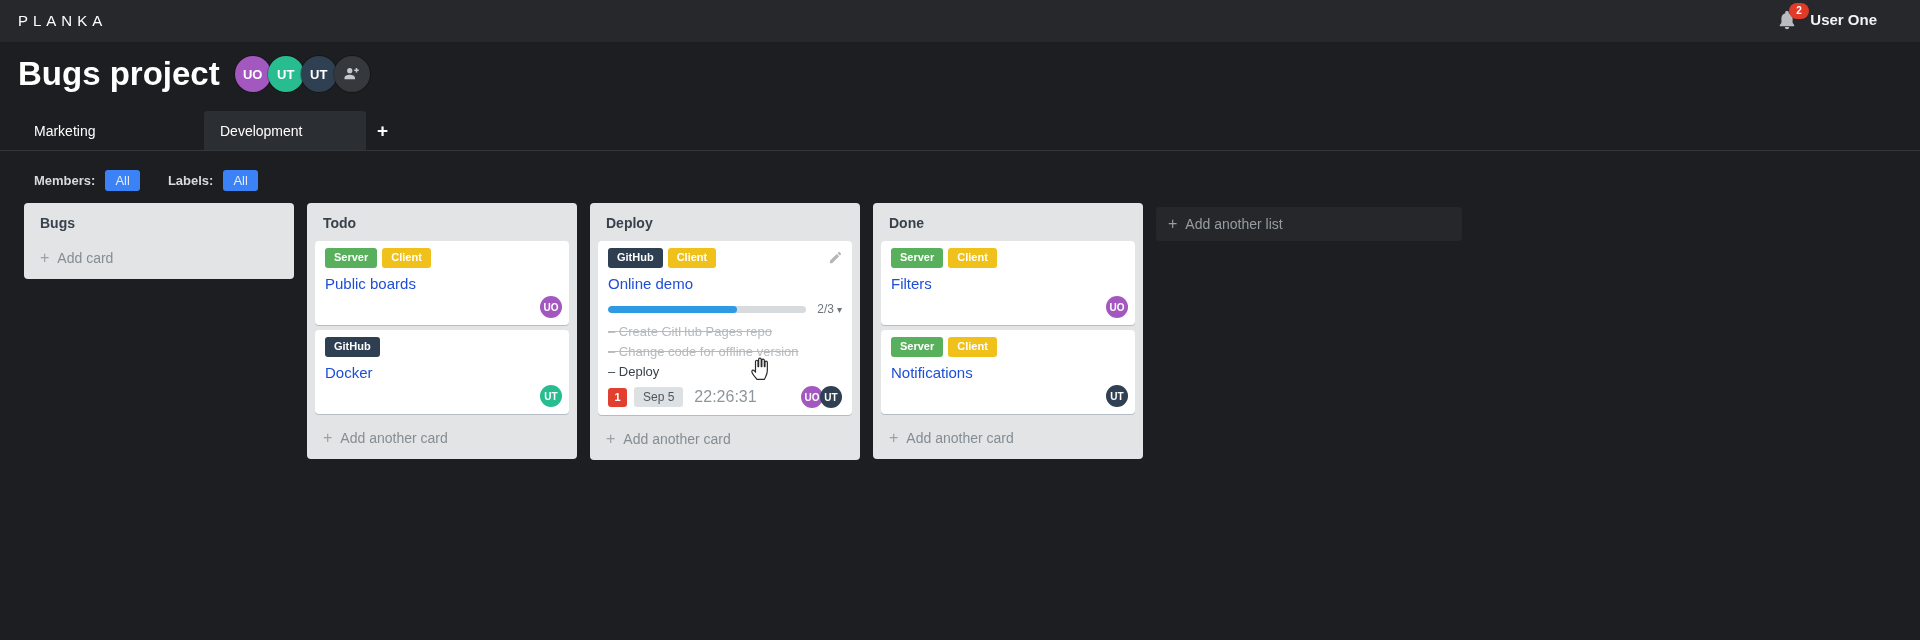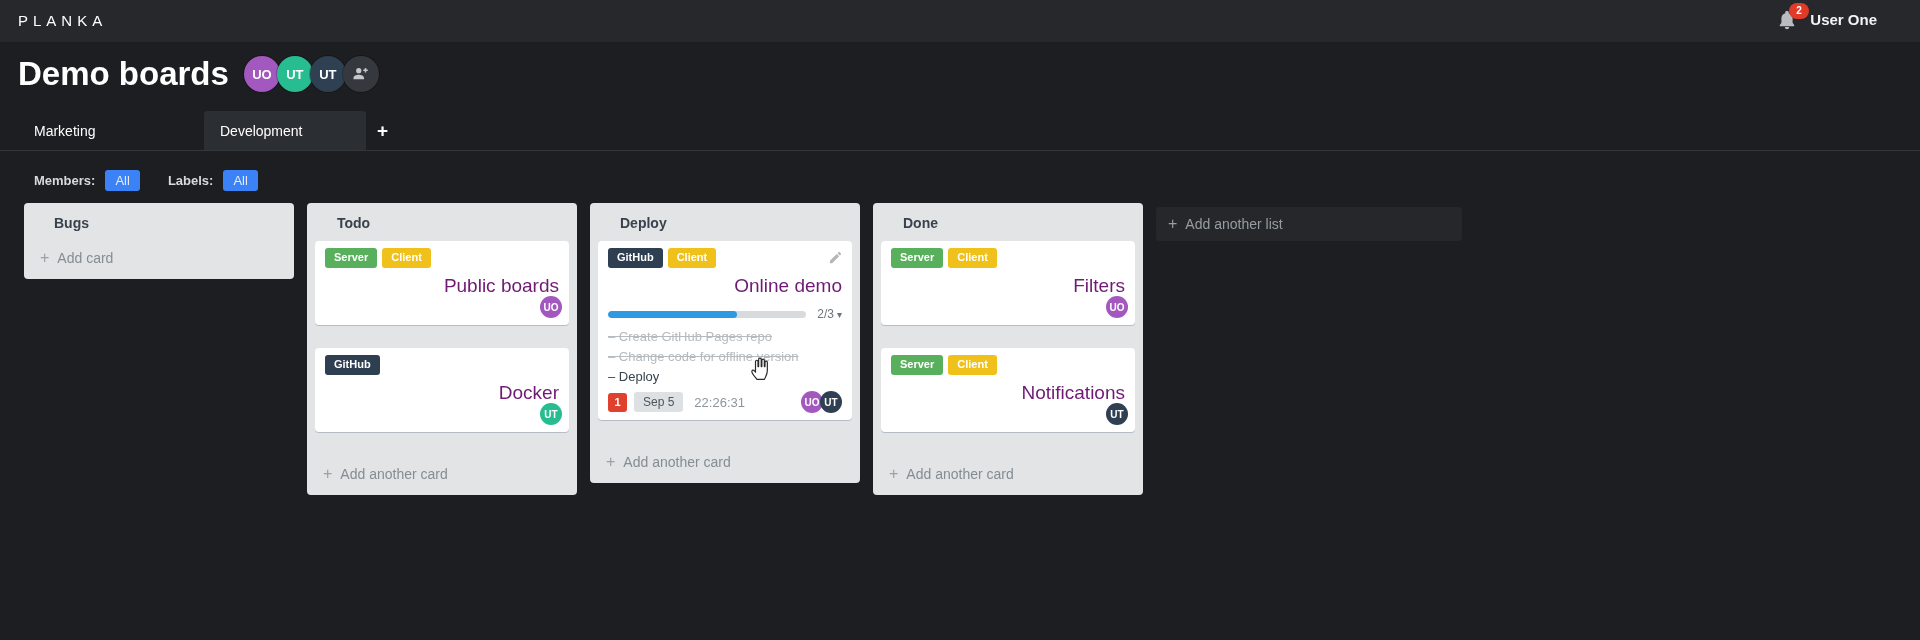--- a/index.html
+++ b/index.html
@@ -32,27 +32,27 @@
 
   
   .filters{position:absolute;left:34px;top:170px;display:flex;align-items:center;font-size:13px;}
   .filter-label{color:#d7dadd;font-weight:600;}
   .filter-chip{margin-left:10px;background:#3b82f6;color:#e9ecee;border-radius:3px;padding:3px 10px;cursor:pointer;}
   .filter-gap{width:28px;}
 
   
   .board{position:absolute;left:24px;top:203px;display:flex;align-items:flex-start;gap:13px;}
   .list{width:270px;background:#e2e4e6;border-radius:4px;padding:8px;box-sizing:border-box;}
-  .list-name{font-size:14px;font-weight:bold;color:#39424c;padding:4px 8px 10px;cursor:pointer;margin-left:14px;}
-  .card{position:relative;background:#fff;border-radius:4px;padding:7px 10px;margin-bottom:23px;
+  .list-name{font-size:14px;font-weight:bold;color:#39424c;padding:4px 8px 10px;cursor:pointer;}
+  .card{position:relative;background:#fff;border-radius:4px;padding:7px 10px;margin-bottom:5px;
         box-shadow:0 1px 0 rgba(9,30,66,.2);box-sizing:border-box;cursor:pointer;}
   .card.simple{min-height:84px;}
   .labels{display:flex;gap:5px;}
   .chip{color:#fff;font-size:11px;font-weight:bold;line-height:1;padding:4px 9px 5px;border-radius:3px;}
-  .card-title{margin-top:7px;font-size:19px;color:#701a75;text-align:right;}
+  .card-title{margin-top:7px;font-size:15px;color:#1d4ed8;}
   .card-avatars{position:absolute;right:7px;bottom:7px;display:flex;}
   .mini-avatar{width:22px;height:22px;border-radius:50%;color:#fff;font-size:10px;font-weight:bold;
                display:flex;align-items:center;justify-content:center;margin-left:-3px;}
   .edit-icon{position:absolute;top:9px;right:9px;opacity:.85;cursor:pointer;}
 
   .progress-row{margin-top:10px;display:flex;align-items:center;}
   .progress-track{flex:1;height:7px;border-radius:4px;background:#d8dbde;overflow:hidden;}
   .progress-fill{height:100%;border-radius:4px;}
   .progress-label{margin-left:11px;font-size:12px;color:#6d757c;cursor:pointer;}
   .progress-caret{font-size:10px;color:#6d757c;margin-left:3px;cursor:pointer;}
@@ -60,21 +60,21 @@
   .tasks{margin-top:6px;}
   .task{font-size:13px;line-height:20px;}
   .task::before{content:"–  ";}
   .task.done{color:#b5babe;text-decoration:line-through;}
   .task.todo{color:#39424c;}
 
   .badge-row{margin-top:4px;display:flex;align-items:center;height:22px;}
   .notif-badge{width:19px;height:19px;border-radius:3px;color:#fff;font-size:11px;font-weight:bold;
                display:flex;align-items:center;justify-content:center;}
   .date-chip{margin-left:7px;background:#dee1e3;color:#4c565e;font-size:12px;border-radius:3px;padding:3px 9px;cursor:pointer;}
-  .timer{margin-left:11px;font-size:13px;color:#8d969d;cursor:pointer;}
+  .timer{margin-left:11px;font-size:16px;color:#8d969d;cursor:pointer;}
   .badge-spacer{flex:1;}
 
   .add-row{display:flex;align-items:center;color:#858d93;font-size:14px;padding:10px 8px 4px;cursor:pointer;}
   .add-row .plus{font-size:16px;margin-right:8px;color:#9aa1a7;}
   .list.empty .add-row{padding-top:8px;}
 
   .add-list{width:306px;height:34px;border-radius:4px;background:rgba(255,255,255,.045);
             display:flex;align-items:center;padding:0 12px;box-sizing:border-box;margin-top:4px;
             color:#969da3;font-size:14px;cursor:pointer;flex:none;}
   .add-list .plus{font-size:16px;margin-right:8px;}
@@ -93,21 +93,21 @@
         <svg width="22" height="24" viewBox="0 0 24 24">
           <path fill="#b9bdc0" d="M12 2a2 2 0 0 0-2 2v.6A6.1 6.1 0 0 0 5.9 10v5L4.2 17.4a.8.8 0 0 0 .65 1.3h14.3a.8.8 0 0 0 .65-1.3L18.1 15v-5A6.1 6.1 0 0 0 14 4.6V4a2 2 0 0 0-2-2zM9.6 19.6a2.4 2.4 0 0 0 4.8 0z"></path>
         </svg>
       </span>
       <span class="bell-badge">2</span>
     </div>
     <div class="username">User One</div>
   </div>
 
   <div class="project-row">
-    <h1 class="project-title">Demo boards</h1>
+    <h1 class="project-title">Bugs project</h1>
     <div class="avatars" id="project-avatars">
         <div class="avatar" style="background: rgb(163, 88, 192);">UO</div>
         <div class="avatar" style="background: rgb(40, 189, 144);">UT</div>
         <div class="avatar" style="background: rgb(46, 64, 82);">UT</div>
         <div class="avatar add">
           <svg width="18" height="18" viewBox="0 0 24 24">
             <path fill="#c6c9cc" d="M9 11a3.5 3.5 0 1 0 0-7 3.5 3.5 0 0 0 0 7zm0 2c-3.3 0-7 1.7-7 4v2h14v-2c0-2.3-3.7-4-7-4zm12-7h-2V4h-2v2h-2v2h2v2h2V8h2z"></path>
           </svg>
         </div>
       </div>

